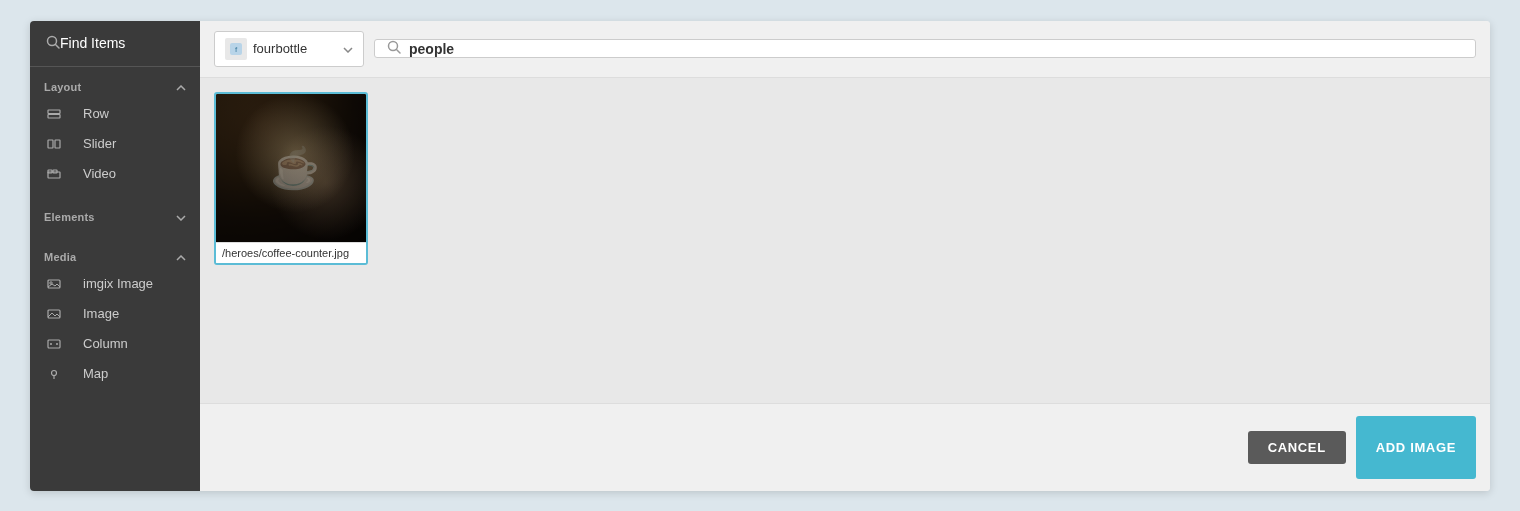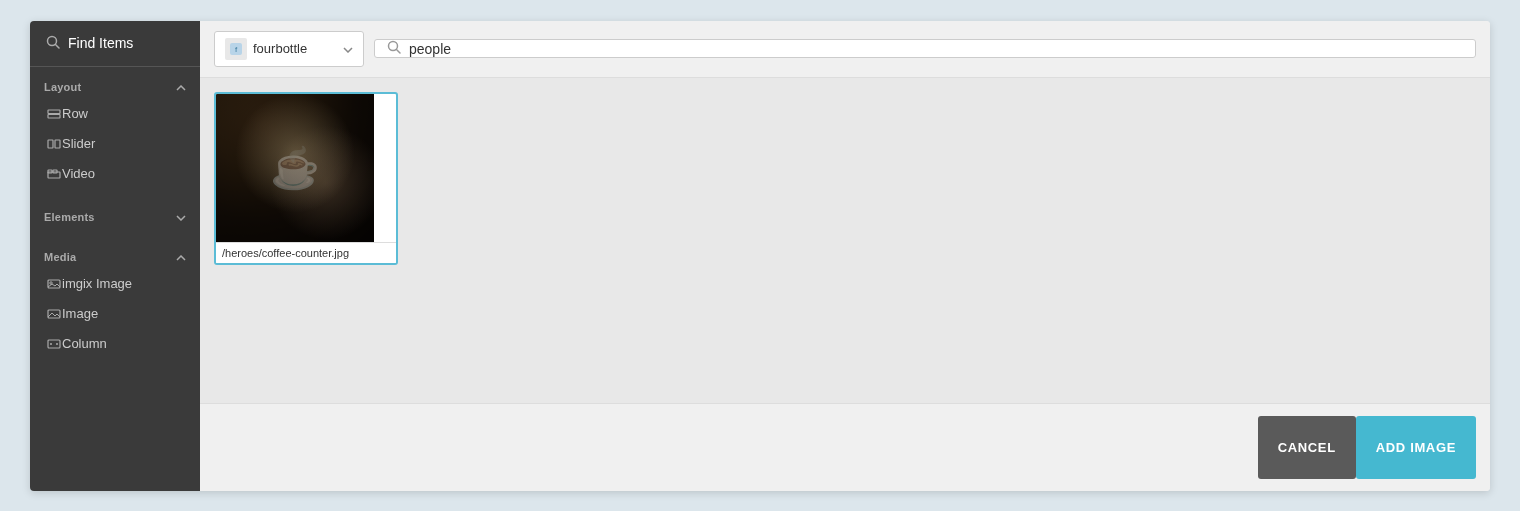--- a/index.html
+++ b/index.html
@@ -27,21 +27,20 @@
       width: 170px;
       background-color: #3a3a3a;
       color: #ccc;
       display: flex;
       flex-direction: column;
       flex-shrink: 0;
     }
     .sidebar-find-items {
       display: flex;
       align-items: center;
-      gap: 8px;
       padding: 14px 16px;
       color: #fff;
       font-size: 14px;
       font-weight: 500;
       border-bottom: 1px solid #555;
       cursor: pointer;
     }
     .sidebar-find-items .search-icon-svg {
       color: #aaa;
     }
@@ -56,21 +55,21 @@
       font-size: 11px;
       font-weight: 600;
       color: #aaa;
       text-transform: none;
       letter-spacing: 0.02em;
       cursor: pointer;
     }
     .sidebar-item {
       display: flex;
       align-items: center;
-      gap: 0;
+      gap: 21px;
       padding: 7px 16px;
       color: #ccc;
       cursor: pointer;
       font-size: 13px;
     }
     .sidebar-item-icon {
       width: 16px;
       height: 16px;
       display: flex;
       align-items: center;
@@ -131,20 +130,21 @@
       gap: 8px;
     }
     .search-bar input {
       border: none;
       outline: none;
       font-size: 14px;
       color: #333;
       width: 100%;
       padding: 0 0;
       background: transparent;
+      font-weight: bold;
     }
     .search-icon-bar {
       color: #999;
     }
 
     
     .image-area {
       flex: 1;
       padding: 14px;
       overflow-y: auto;
@@ -155,36 +155,37 @@
       gap: 10px;
     }
     .image-card {
       display: flex;
       flex-direction: column;
       cursor: pointer;
       border: 2px solid #5bbcd6;
       border-radius: 3px;
       background: #fff;
       overflow: hidden;
-      width: 184px;
+      width: 154px;
     }
     .image-card-label {
       padding: 4px 6px;
       font-size: 11px;
       color: #333;
       background: #fff;
       border-top: 1px solid #ddd;
       word-break: break-all;
     }
 
     
     .footer-bar {
       display: flex;
+      align-items: center;
       justify-content: flex-end;
-      gap: 0;
+      gap: 10px;
       padding: 12px 14px;
       background-color: #f0f0f0;
       border-top: 1px solid #ddd;
     }
     .btn-cancel {
       padding: 9px 20px;
       background: #5a5a5a;
       color: #fff;
       border: none;
       border-radius: 3px;
@@ -330,20 +331,29 @@
       <div class="sidebar-item">
         <span class="sidebar-item-icon">
           <svg width="14" height="10" viewBox="0 0 14 10" fill="none">
             <rect x="1" y="1" width="12" height="8" rx="1" stroke="#aaa" stroke-width="1.2"></rect>
             <polyline points="3,5 5,5" stroke="#aaa" stroke-width="1.5"></polyline>
             <polyline points="9,5 11,5" stroke="#aaa" stroke-width="1.5"></polyline>
           </svg>
         </span>
         <span>Column</span>
       </div>
+      <div class="sidebar-item">
+        <span class="sidebar-item-icon">
+          <svg width="14" height="12" viewBox="0 0 14 12" fill="none">
+            <circle cx="7" cy="5" r="2.5" stroke="#aaa" stroke-width="1.2"></circle>
+            <line x1="7" y1="7.5" x2="7" y2="11" stroke="#aaa" stroke-width="1.2"></line>
+          </svg>
+        </span>
+        <span>Map</span>
+      </div>
     </div>
   </nav>
 
   <div class="main-content">
 
     <div class="toolbar">
       <div class="source-dropdown">
         <div class="source-dropdown-icon">
           <svg width="14" height="14" viewBox="0 0 14 14" fill="none">
             <rect x="1" y="1" width="12" height="12" rx="2" fill="#b8d4e8"></rect>

